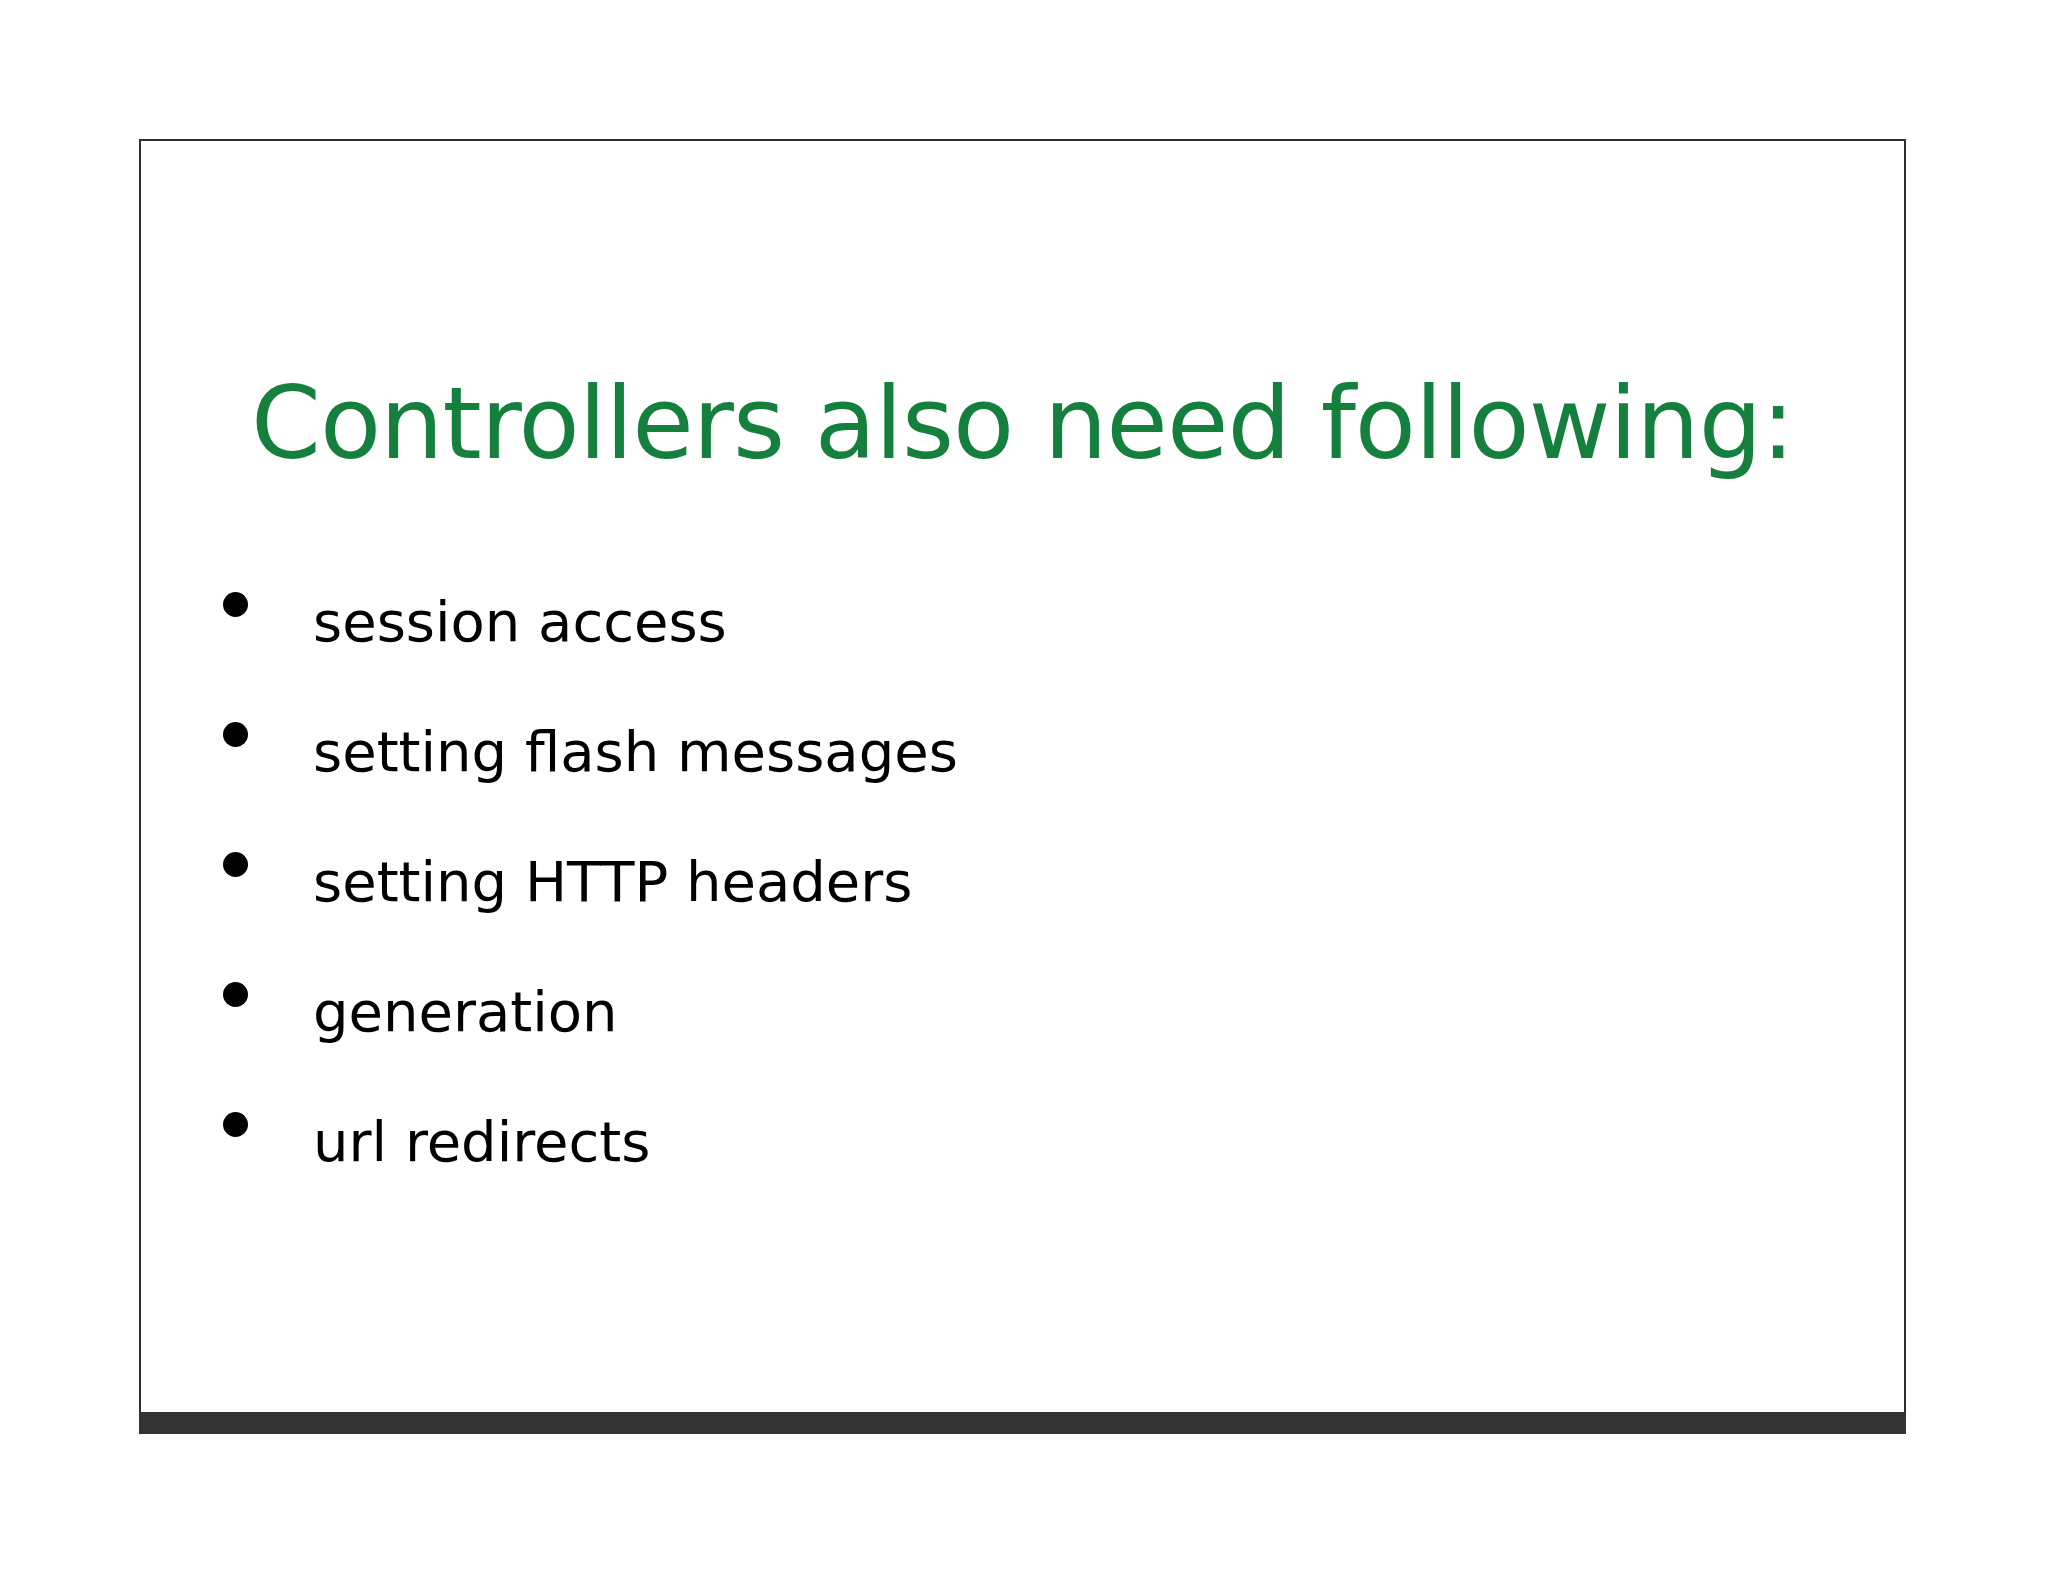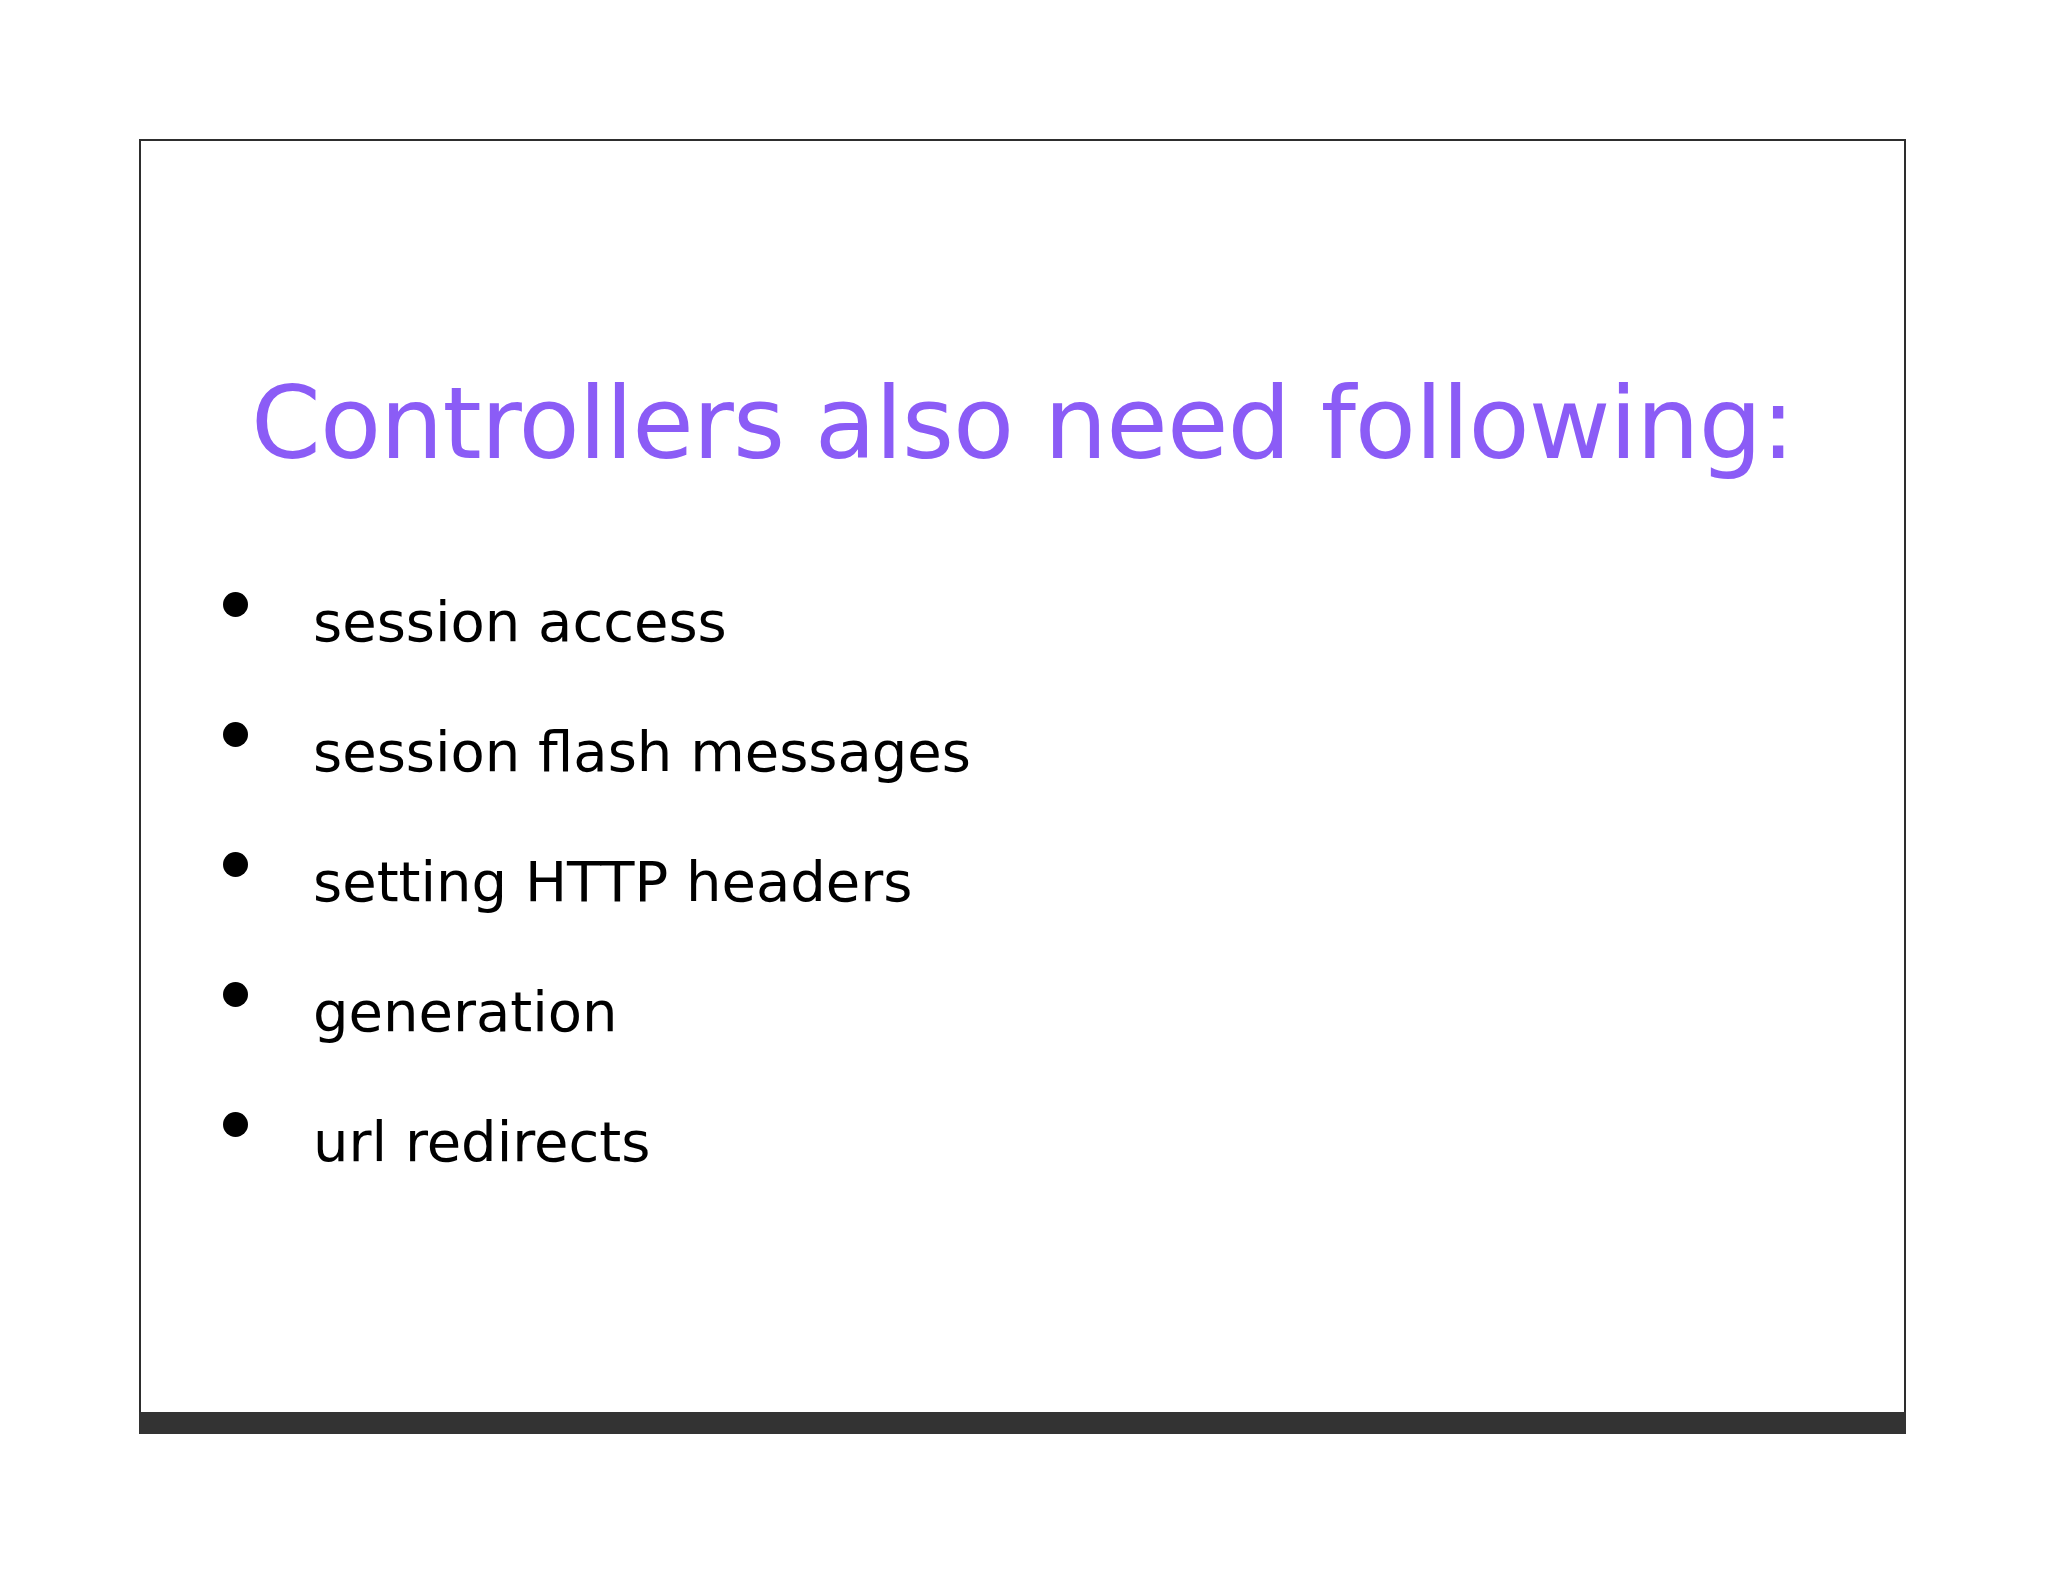--- a/index.html
+++ b/index.html
@@ -28,21 +28,21 @@
   .slide-title {
     position: absolute;
     left: 0;
     right: 0;
     top: 228px;
     text-align: center;
     font-size: 100px;
     line-height: 1.1;
     letter-spacing: -1px;
     white-space: nowrap;
-    color: #8b5cf6;
+    color: #15803d;
   }
   .bullet-list {
     position: absolute;
     left: 82px;
     top: 398px;
     right: 60px;
     list-style: none;
     margin: 0;
     padding: 0;
   }
@@ -82,21 +82,21 @@
 
   <div class="slide-title">Controllers also need following:</div>
 
   <ul class="bullet-list">
     <li class="bullet-item">
       <span class="bullet-dot"></span>
       <span class="bullet-text">session access</span>
     </li>
     <li class="bullet-item">
       <span class="bullet-dot"></span>
-      <span class="bullet-text">session flash messages</span>
+      <span class="bullet-text">setting flash messages</span>
     </li>
     <li class="bullet-item">
       <span class="bullet-dot"></span>
       <span class="bullet-text">setting HTTP headers</span>
     </li>
     <li class="bullet-item">
       <span class="bullet-dot"></span>
       <span class="bullet-text">generation</span>
     </li>
     <li class="bullet-item">

